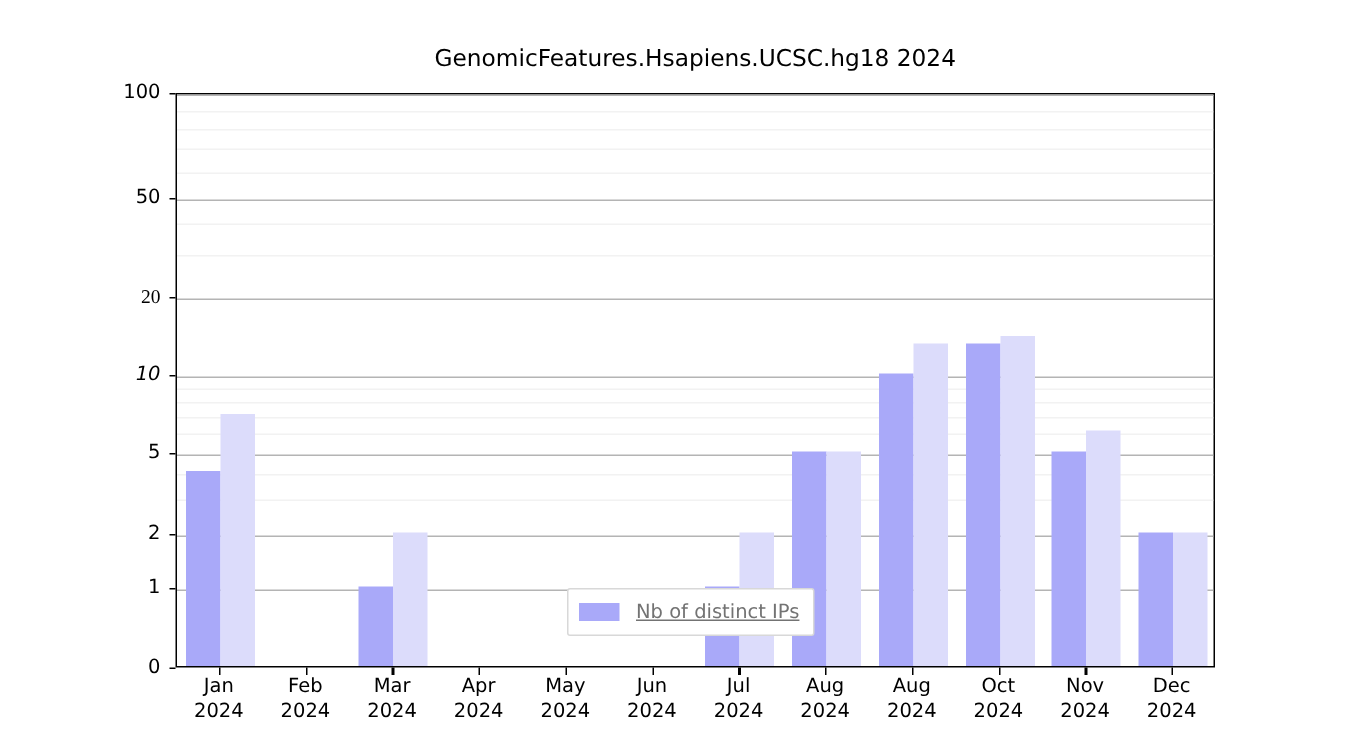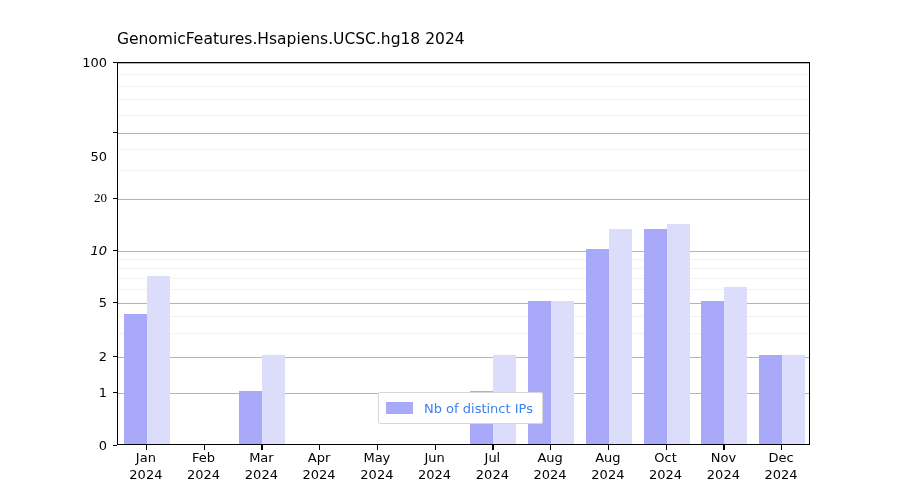--- a/index.html
+++ b/index.html
@@ -22,20 +22,21 @@
     height: 500px;
     background: #ffffff;
   }
 
   
   #chart-title {
     position: absolute;
     left: 117px;
     top: 30px;
     width: 693px;
+    text-align: center;
     font-size: 15.5px;
     color: #000000;
     white-space: nowrap;
   }
 
   
   #plot-area {
     position: absolute;
     left: 117px;
     top: 62px;
@@ -138,39 +139,40 @@
     height: 20px;
   }
   .legend-swatch {
     width: 27px;
     height: 12px;
     margin-right: 11px;
     flex: 0 0 auto;
   }
   .legend-label {
     font-size: 13px;
-    color: #3b82f6;
-    white-space: nowrap;
+    color: #737373;
+    white-space: nowrap;
+    text-decoration: underline;
   }
 </style>
 </head>
 <body>
 
 <div id="figure">
 
   <div id="chart-title">GenomicFeatures.Hsapiens.UCSC.hg18 2024</div>
 
   <div id="y-axis-labels">
       <div class="ytick-label" style="top: 383px;">0</div>
       <div class="ytick-label" style="top: 330px;">1</div>
       <div class="ytick-label" style="top: 294px;">2</div>
       <div class="ytick-label" style="top: 240px;">5</div>
       <div class="ytick-label" style="top: 188px; font-style: italic;">10</div>
       <div class="ytick-label" style="top: 136px; font-family: Liberation Serif, serif;">20</div>
-      <div class="ytick-label" style="top: 70px; margin-top: 24px;">50</div>
+      <div class="ytick-label" style="top: 70px;">50</div>
       <div class="ytick-label" style="top: 0px;">100</div>
     </div>
 
   <div id="plot-area">
       <div class="gridline major" style="top: 330px;"></div>
       <div class="gridline major" style="top: 294px;"></div>
       <div class="gridline" style="top: 270.1px;"></div>
       <div class="gridline" style="top: 253.2px;"></div>
       <div class="gridline major" style="top: 240px;"></div>
       <div class="gridline" style="top: 226.3px;"></div>

